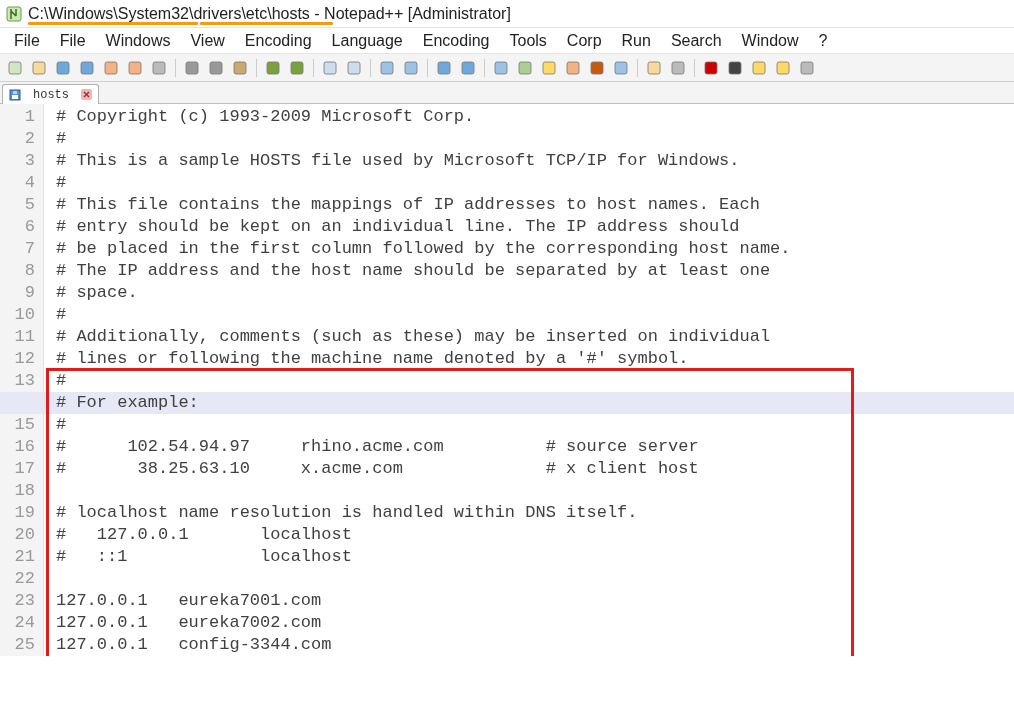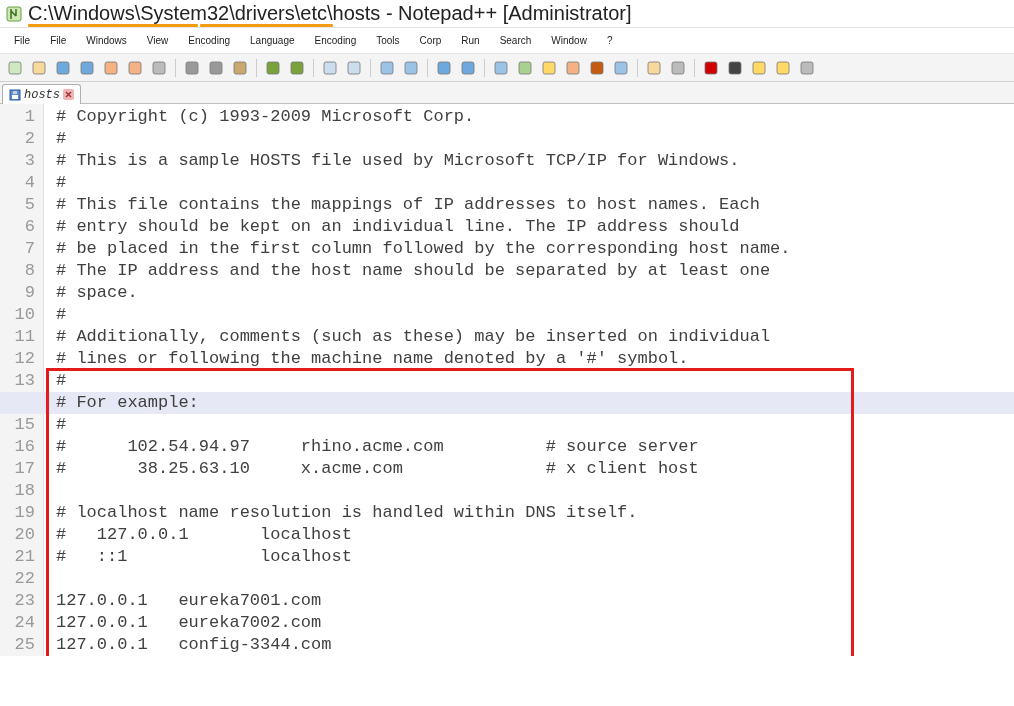--- a/index.html
+++ b/index.html
@@ -13,53 +13,53 @@
   }
   .titlebar {
     display: flex;
     align-items: center;
     height: 28px;
     padding: 2px 6px;
     background: #fff;
     border-bottom: 1px solid #e5e5e5;
   }
   .titlebar .icon { width: 16px; height: 16px; margin-right: 6px; }
-  .titlebar .title { font-size: 20px; color: #222; position: relative; }
+  .titlebar .title { font-size: 16px; color: #222; position: relative; }
   .underline {
     position: absolute; left: 0; bottom: -2px; height: 3px;
     background: #f39c12; border-radius: 1px;
   }
   .menubar {
     display: flex; align-items: center; height: 26px;
     padding: 0 4px; background: #fff; border-bottom: 1px solid #e5e5e5;
-    font-size: 10px; color: #222;
+    font-size: 16px; color: #222;
   }
   .menubar .mi { padding: 2px 10px; cursor: default; }
   .toolbar {
     display: flex; align-items: center; height: 28px;
     padding: 2px 4px; background: #f4f4f4; border-bottom: 1px solid #d0d0d0;
     gap: 2px;
   }
   .tb {
     width: 22px; height: 22px; display: flex; align-items: center; justify-content: center;
     border: 1px solid transparent; border-radius: 2px;
   }
   .sep { width: 1px; height: 18px; background: #ccc; margin: 0 3px; }
 
   .tabbar {
     display: flex; align-items: flex-end; height: 22px;
     background: #f4f4f4; border-bottom: 1px solid #c0c0c0;
     padding-left: 2px;
   }
   .tab {
-    display: flex; align-items: center; gap: 3px;
+    display: flex; align-items: center; gap: 12px;
     height: 20px; padding: 0 6px;
     background: #e8e8e8; border: 1px solid #b0b0b0; border-bottom: none;
     border-top-left-radius: 3px; border-top-right-radius: 3px;
-    font-family: "Courier New", monospace; font-size: 12px; color: #333; font-style: italic;
+    font-family: "Courier New", monospace; font-size: 12px; color: #333;
   }
   .tab.active { background: #fefefe; position: relative; top: 1px; }
   .tab .disk { width: 12px; height: 12px; }
   .tab .close { width: 11px; height: 11px; }
 
   .editor {
     display: flex;
     font-family: "Courier New", Consolas, monospace;
     font-size: 17px; line-height: 22px;
     position: relative;

